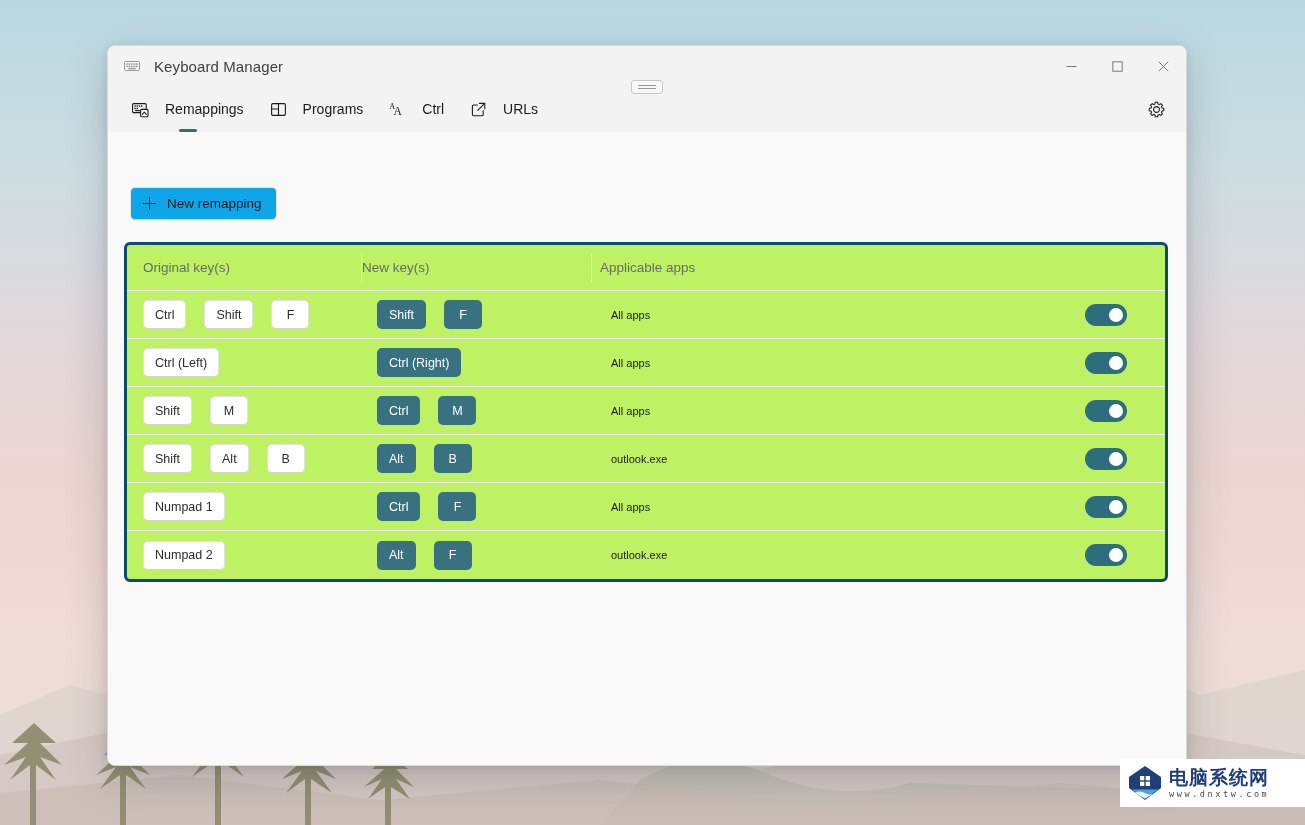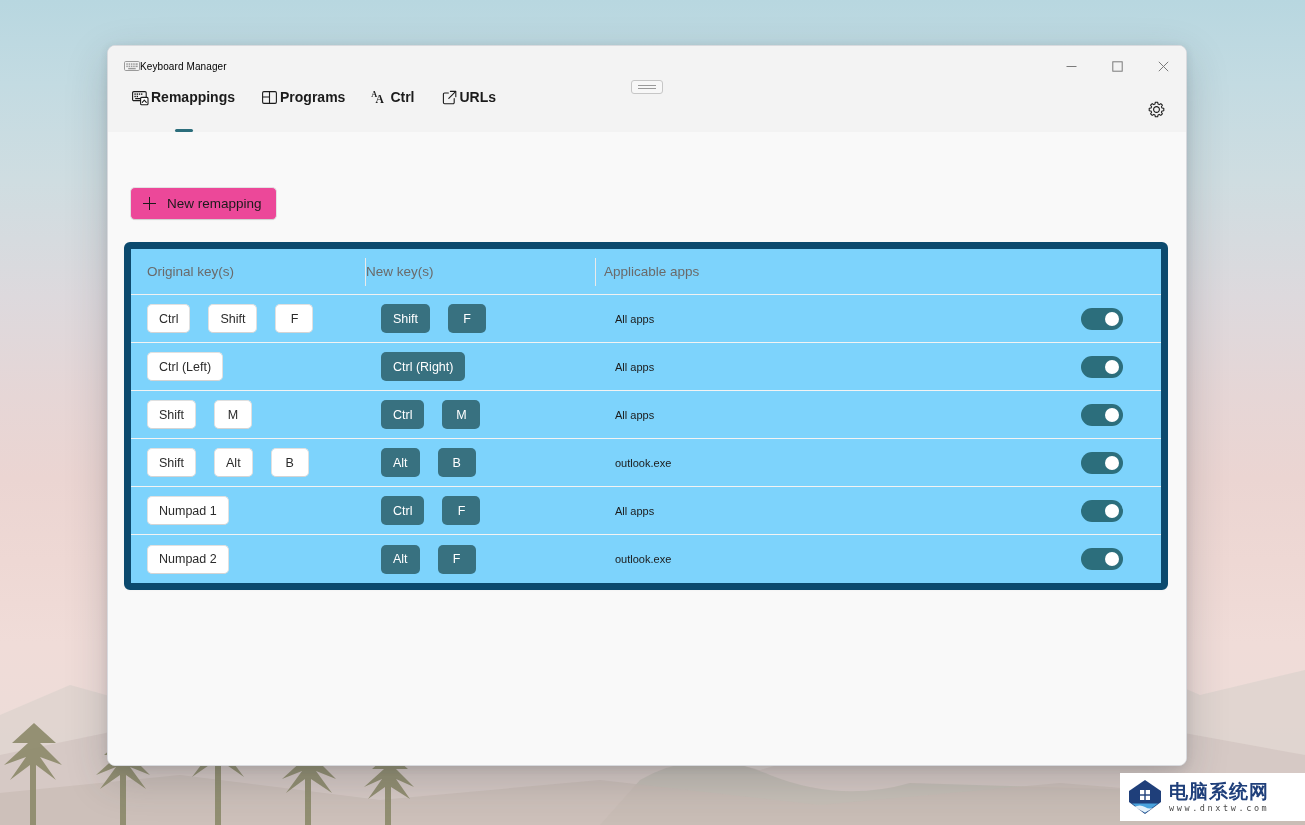--- a/index.html
+++ b/index.html
@@ -77,22 +77,23 @@
   #app-icon {
     margin-left: 16px;
     width: 16px;
     height: 16px;
     display: flex;
     align-items: center;
     justify-content: center;
     color: #9a9a9a;
   }
   #app-title {
-    font-size: 10px;
-    color: #000000;
+    margin-left: 14px;
+    font-size: 15px;
+    color: #404040;
     letter-spacing: 0.1px;
   }
   .win-controls {
     margin-left: auto;
     display: flex;
     height: 40px;
   }
   .win-btn {
     width: 46px;
     height: 40px;
@@ -132,29 +133,29 @@
     background: #f3f3f3;
     display: flex;
     align-items: center;
     padding: 0 14px 0 14px;
     flex: 0 0 auto;
     position: relative;
   }
   .tab {
     position: relative;
     display: flex;
-    gap: 2px;
+    align-items: center;
+    gap: 16px;
     height: 40px;
     padding: 0 10px;
     font-size: 14px;
     color: #1b1b1b;
     border-radius: 4px;
     cursor: default;
     margin-right: 6px;
-    font-weight: bold;
   }
   .tab .ticon {
     width: 17px; height: 17px;
     display: flex; align-items: center; justify-content: center;
     color: #1b1b1b;
   }
   .tab.active::after {
     content: "";
     position: absolute;
     left: 50%;
@@ -189,21 +190,21 @@
     margin: 0 0 0 6px;
     line-height: 18px;
   }
   #new-remapping-btn {
     margin: 31px 0 0 6px;
     display: inline-flex;
     align-items: center;
     gap: 11px;
     height: 33px;
     padding: 0 14px 0 12px;
-    background: #ec4899;
+    background: #0ea5e9;
     border: 1px solid #e2e2e2;
     border-bottom-color: #d2d2d2;
     border-radius: 5px;
     font-size: 13.5px;
     color: #1b1b1b;
     box-shadow: 0 1px 0 rgba(0,0,0,0.015);
   }
   .plus-icon {
     width: 13px; height: 13px;
     position: relative;
@@ -213,22 +214,22 @@
     content: "";
     position: absolute;
     background: #1b1b1b;
   }
   .plus-icon::before { left: 0; top: 6px; width: 13px; height: 1.2px; }
   .plus-icon::after  { top: 0; left: 6px; height: 13px; width: 1.2px; }
 
   
   #table-card {
     margin: 22px 0 0 0;
-    background: #7dd3fc;
-    border: 7px solid #0c4a6e;
+    background: #bef264;
+    border: 3px solid #0c4a6e;
     border-radius: 6px;
     overflow: hidden;
     box-shadow: 0 1px 2px rgba(0,0,0,0.025);
   }
   .thead {
     display: flex;
     align-items: center;
     height: 46px;
     padding-left: 16px;
     border-bottom: 1px solid #f1f1f1;
@@ -309,21 +310,21 @@
     width: 14px;
     height: 14px;
     border-radius: 50%;
     background: #ffffff;
   }
 
   
   #watermark {
     position: absolute;
     right: 0;
-    bottom: 4px;
+    bottom: 18px;
     width: 185px;
     height: 48px;
     background: #ffffff;
     display: flex;
     align-items: center;
     padding-left: 8px;
     gap: 7px;
   }
   #wm-logo {
     width: 34px; height: 36px;

